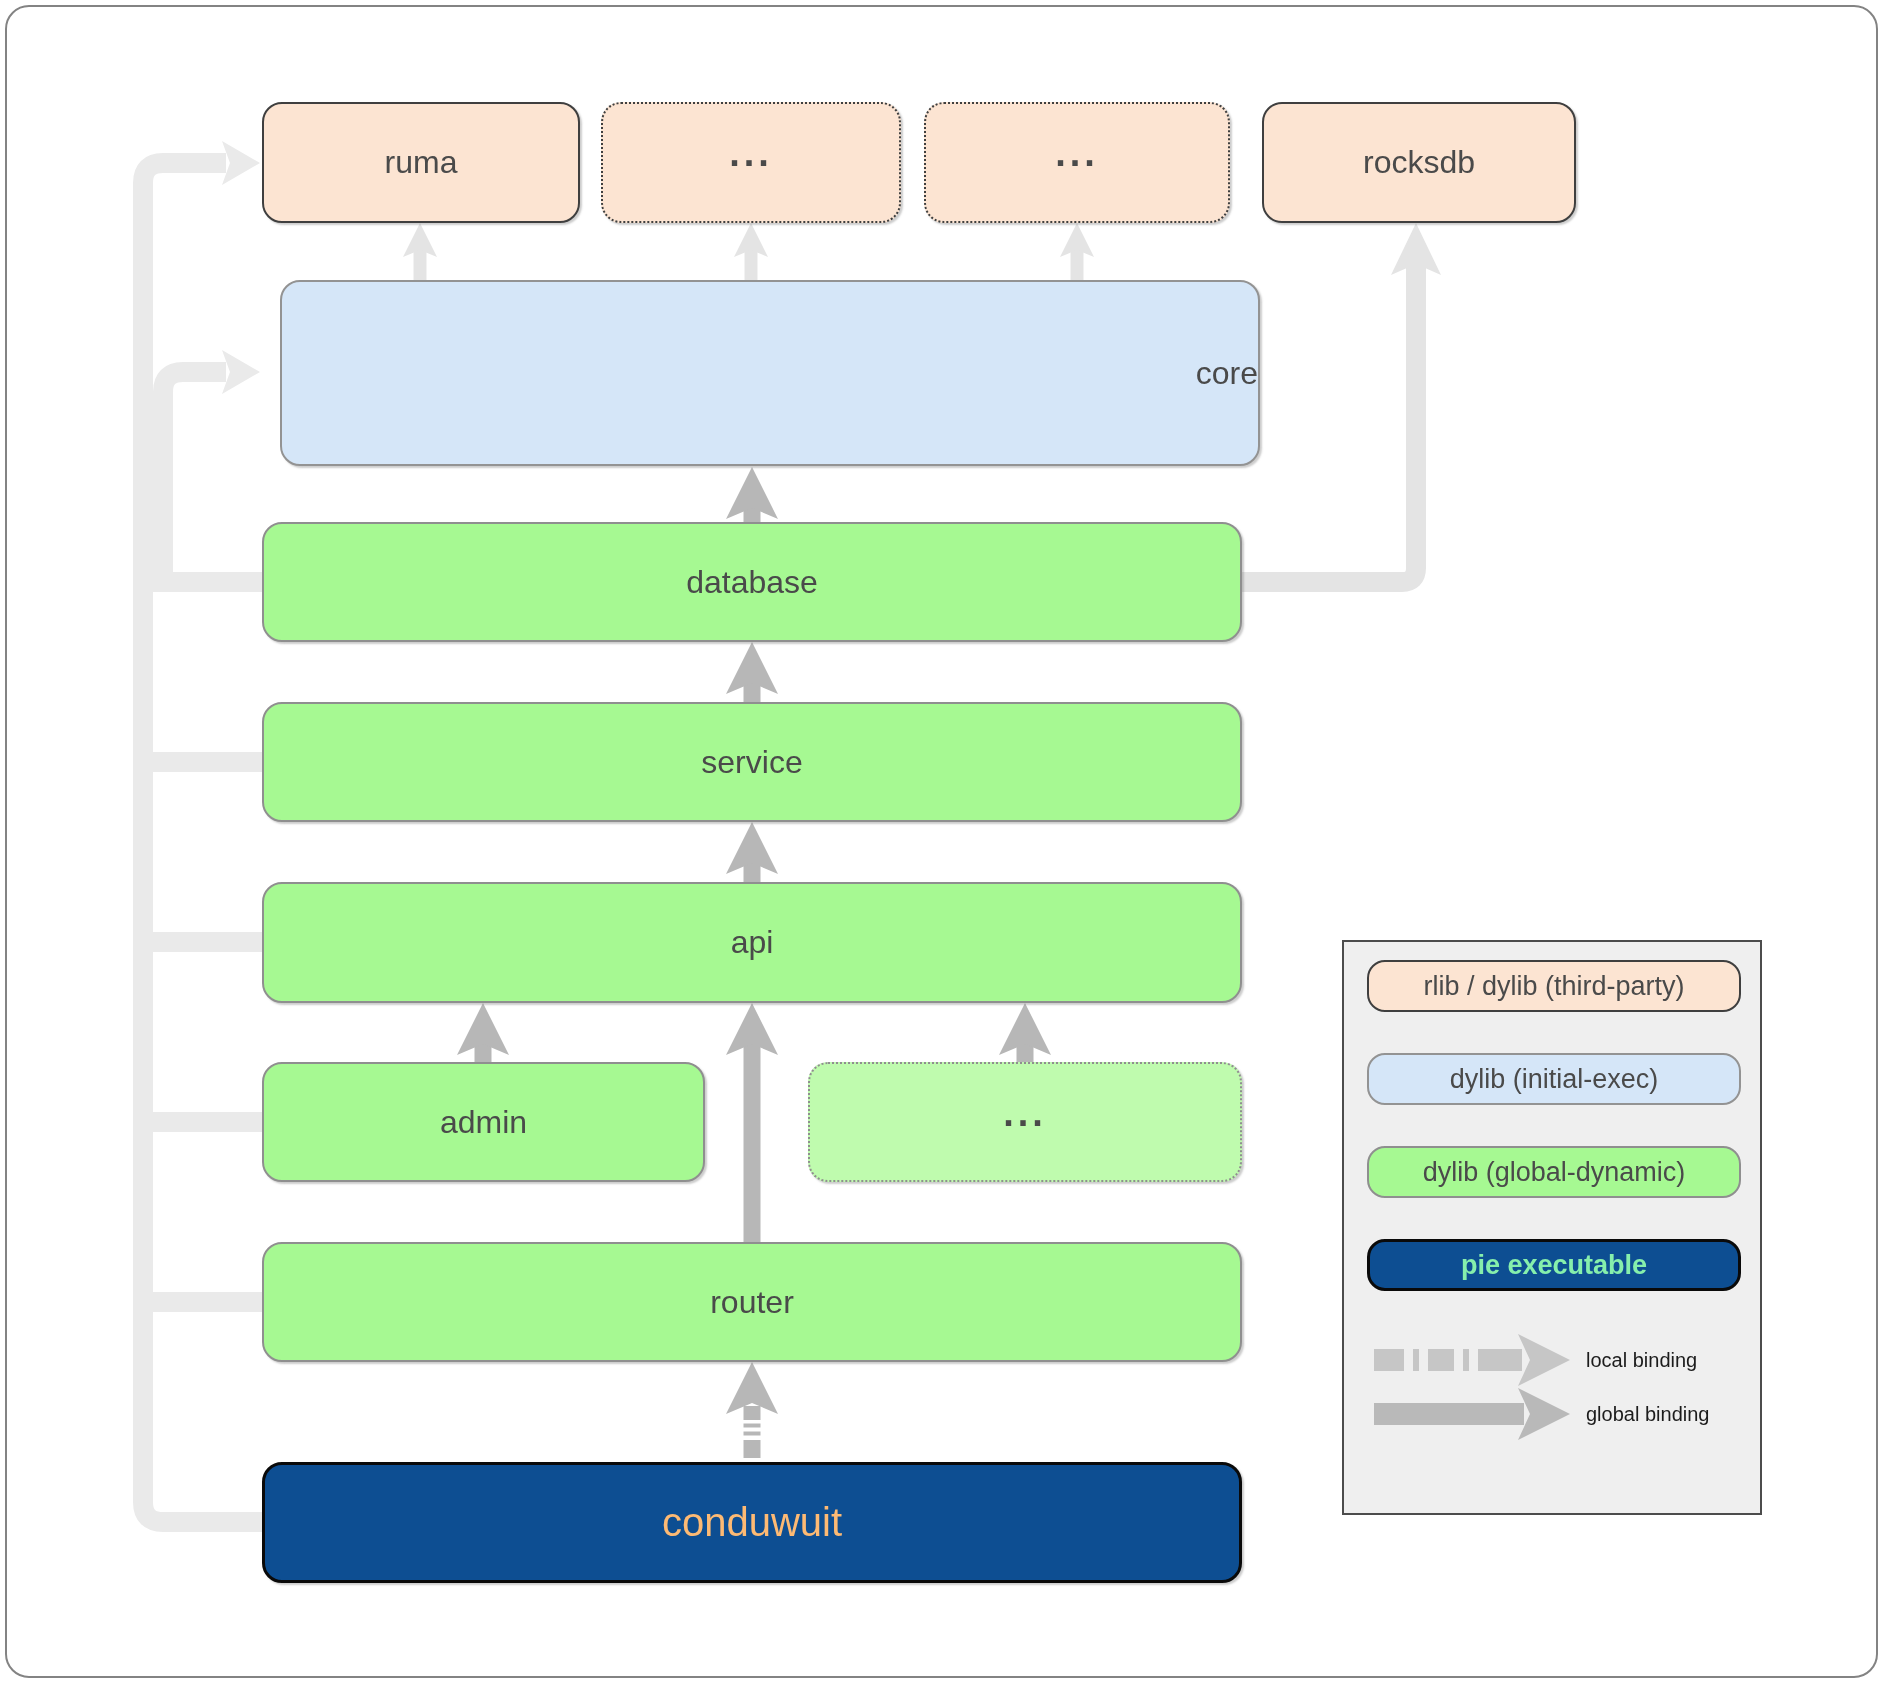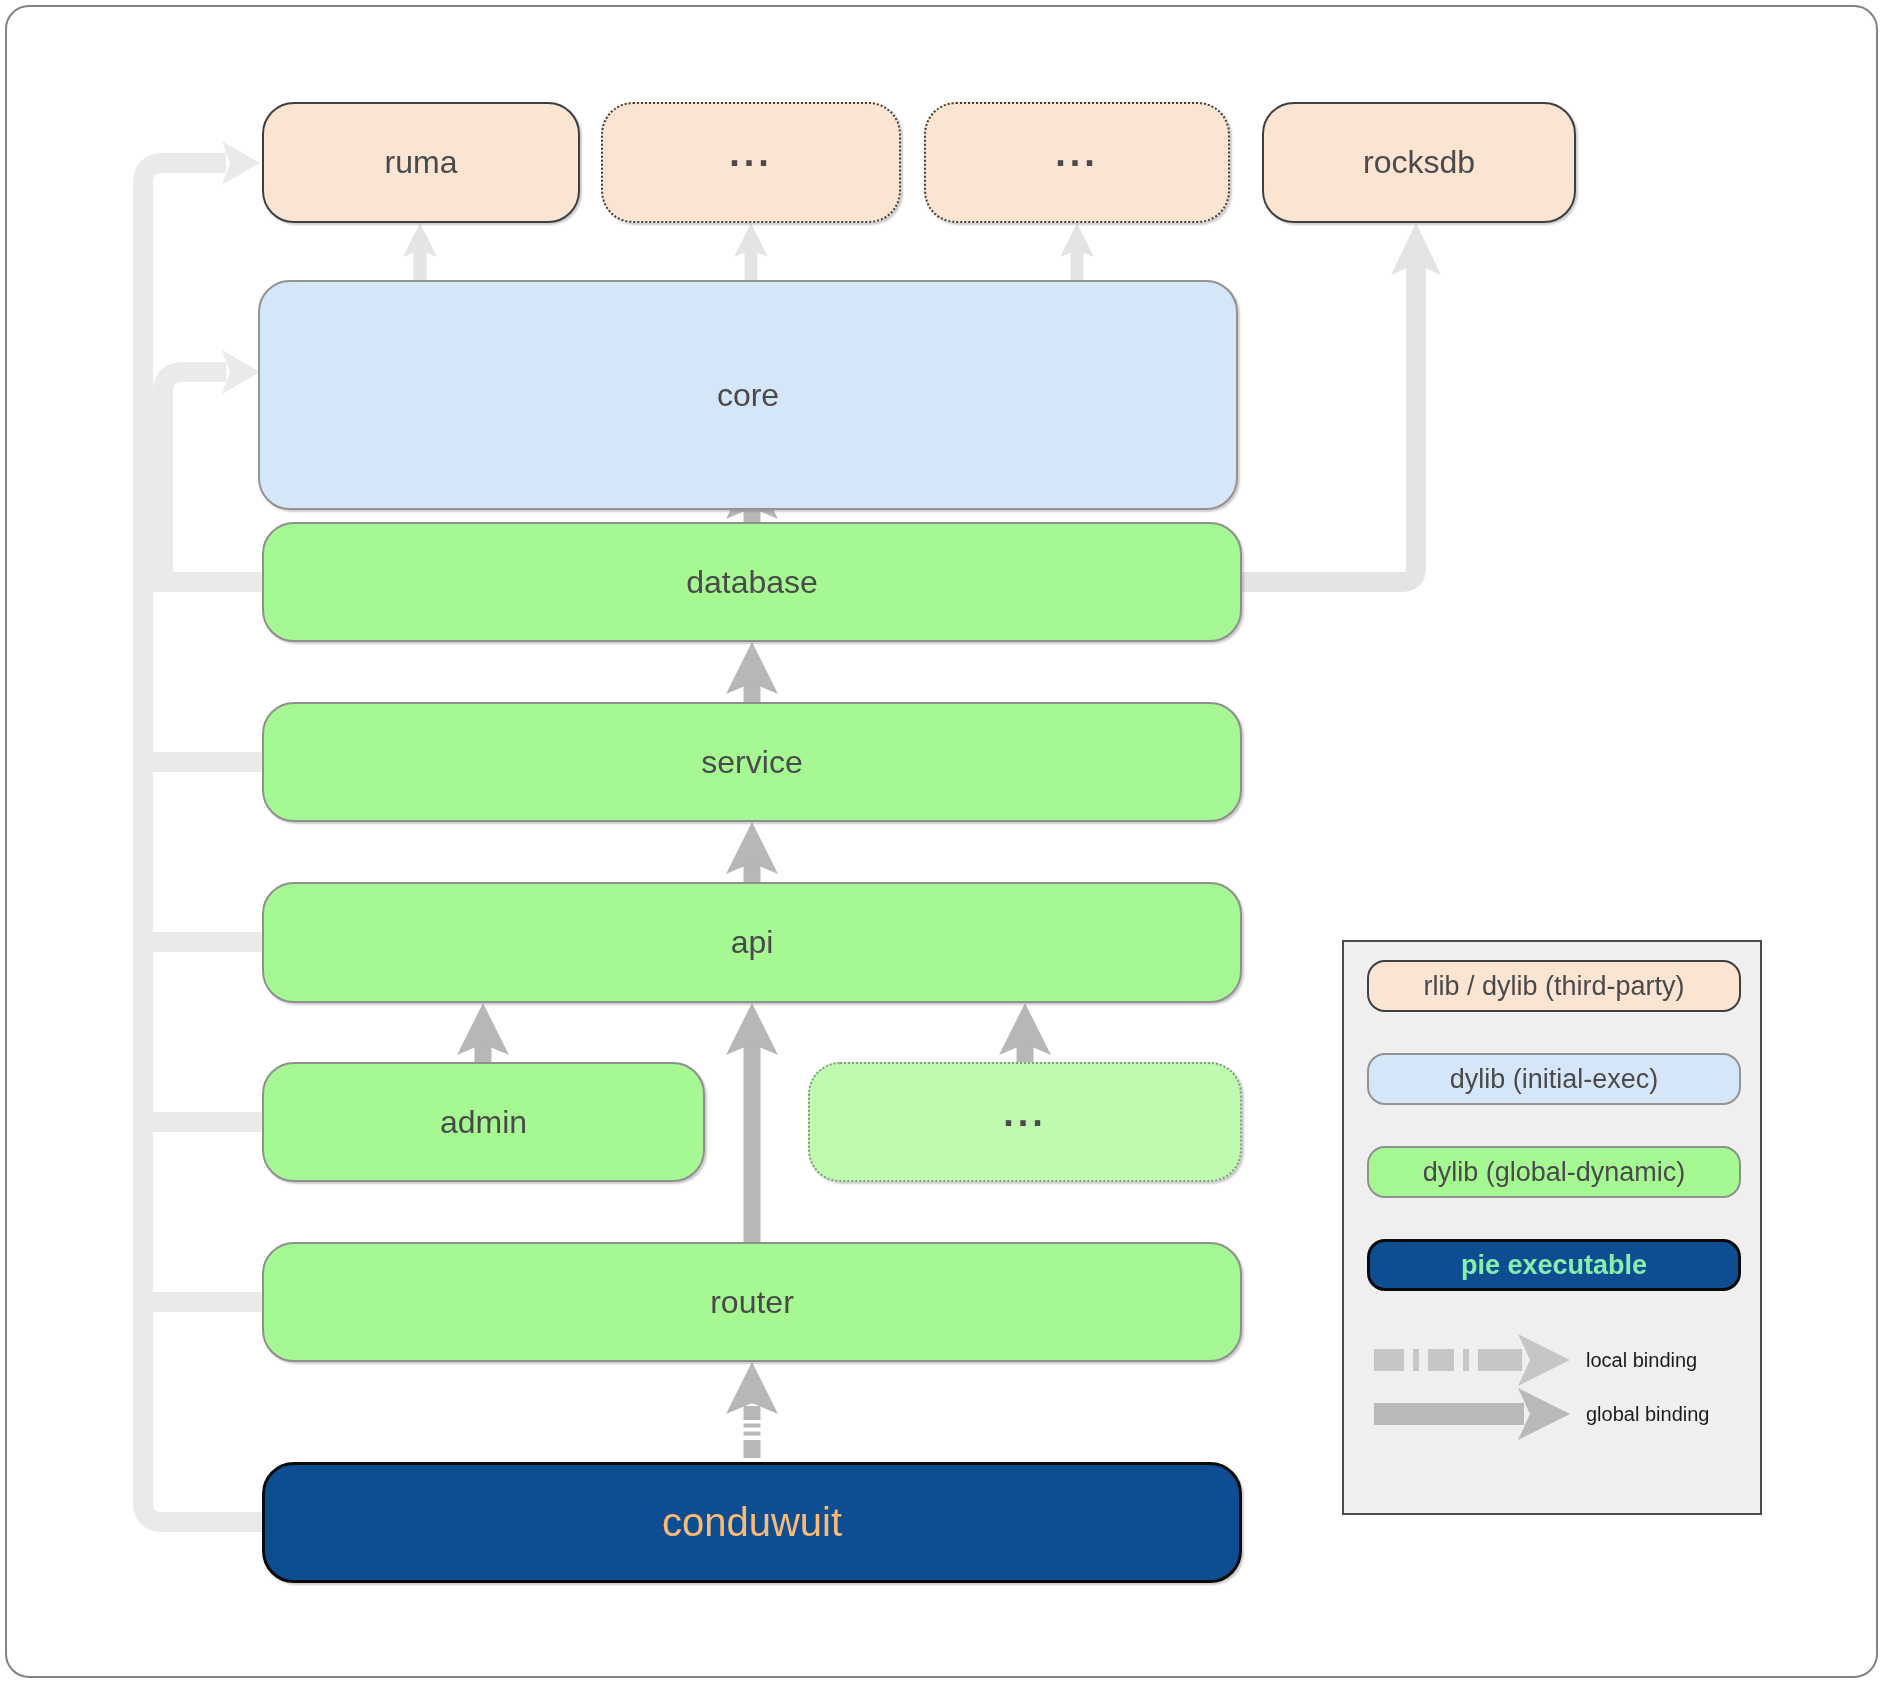--- a/index.html
+++ b/index.html
@@ -3,35 +3,35 @@
 <meta charset="utf-8">
 <style>
   html,body{margin:0;padding:0;background:#ffffff;}
   #canvas{position:relative;width:1883px;height:1683px;background:#fff;overflow:hidden;
           font-family:"Liberation Sans","DejaVu Sans",sans-serif;}
   #frame{position:absolute;left:5px;top:5px;right:5px;bottom:5px;
          border:2.5px solid var(--frame-border);border-radius:24px;}
   #arrow-layer{position:absolute;left:0;top:0;width:1883px;height:1683px;}
 
   .node{position:absolute;display:flex;align-items:center;justify-content:center;
-        box-sizing:border-box;border-radius:32px;font-size:32px;font-weight:500;
+        box-sizing:border-box;border-radius:20px;font-size:32px;font-weight:500;
         color:var(--label);box-shadow:2px 2px 2px rgba(110,110,110,0.35);}
   .third{background:var(--third-party-fill);border:2.5px solid var(--third-party-border);}
   .third.dotted{border-style:dotted;}
   .blue{background:var(--initial-exec-fill);border:2.5px solid var(--initial-exec-border);}
   .green{background:var(--global-dynamic-fill);border:2.5px solid var(--global-dynamic-border);}
   .green.light{background:var(--global-dynamic-light-fill);border-style:dotted;}
   .pie{background:var(--pie-fill);border:3px solid var(--pie-border);color:#fdba74;font-size:40px;}
   .dots-label{font-weight:700;font-size:38px;letter-spacing:4px;transform:translateY(-9px);}
 
   #node-ruma{left:262px;top:102px;width:318px;height:121px;}
   #node-ellipsis1{left:601px;top:102px;width:300px;height:121px;}
   #node-ellipsis2{left:924px;top:102px;width:306px;height:121px;}
   #node-rocksdb{left:1262px;top:102px;width:314px;height:121px;}
-  #node-core{left:258px;top:280px;width:980px;height:230px;}
+  #node-core{left:280px;top:280px;width:980px;height:186px;justify-content:flex-end;}
   #node-database{left:262px;top:522px;width:980px;height:120px;}
   #node-service{left:262px;top:702px;width:980px;height:120px;}
   #node-api{left:262px;top:882px;width:980px;height:121px;}
   #node-admin{left:262px;top:1062px;width:443px;height:120px;}
   #node-ellipsis3{left:808px;top:1062px;width:434px;height:120px;}
   #node-router{left:262px;top:1242px;width:980px;height:120px;}
   #node-conduwuit{left:262px;top:1462px;width:980px;height:121px;}
 
   
   .bus{stroke:var(--bus);stroke-width:20;fill:none;}

